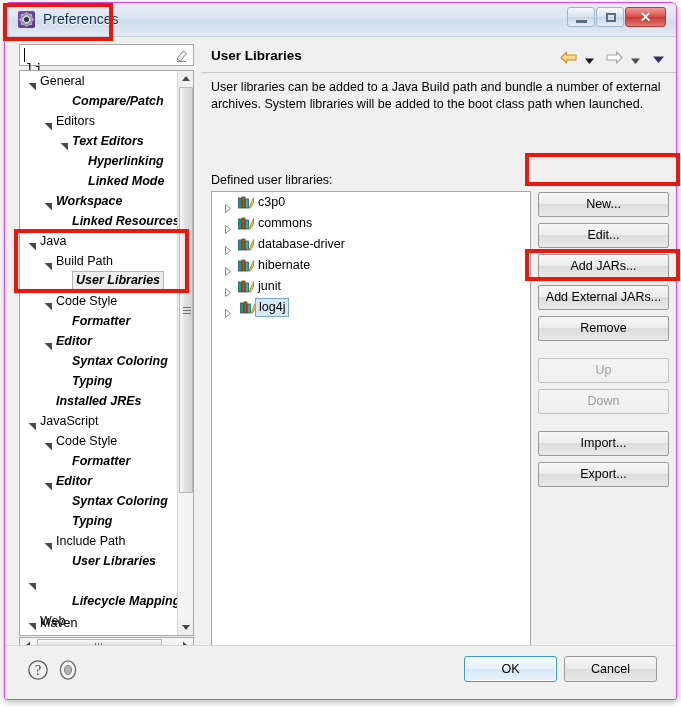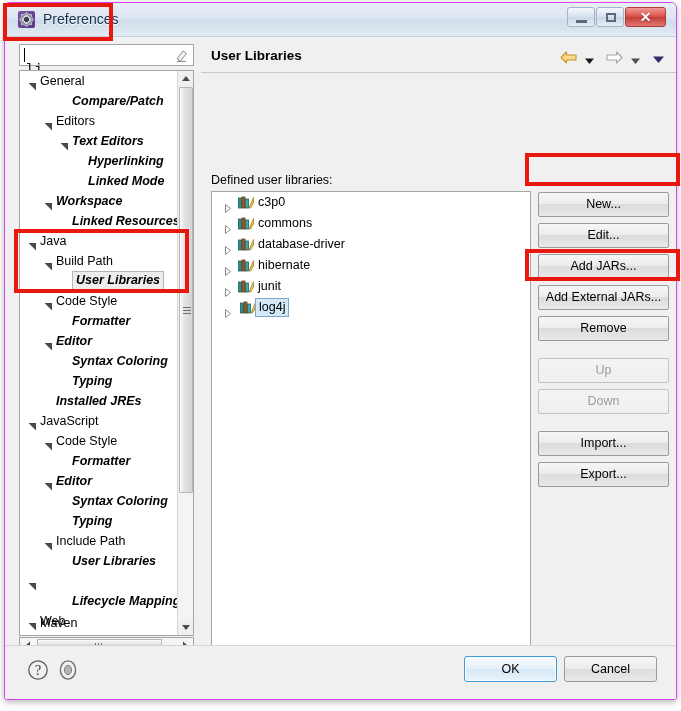--- a/index.html
+++ b/index.html
@@ -447,20 +447,21 @@
             </svg>
         </div>
 
         <div class="navwrap" style="left:451px;top:11px;">
           <svg width="13" height="9" viewBox="0 0 13 9">
               <path d="M1 1.5 L12 1.5 L6.5 8 Z" fill="#3b2a6b"></path>
             </svg>
         </div>
       </div>
 
+      <div id="pane-desc">User libraries can be added to a Java Build path and bundle a number of external archives. System libraries will be added to the boot class path when launched.</div>
       <div id="defined-label">Defined user libraries:</div>
 
       <div id="lib-list">
           <div class="lrow">
             <span class="ltwist"><svg width="8" height="9" viewBox="0 0 8 9">
                 <path d="M1.5 0.5 L6.5 4.5 L1.5 8.5 Z" fill="none" stroke="#8a8a8a" stroke-width="1"></path>
               </svg></span>
             <span class="licon"><svg width="16" height="15" viewBox="0 0 16 15">
                 <rect x="0.5" y="3" width="3" height="10" fill="#2e8b86" stroke="#1d5f5c" stroke-width="0.8"></rect>
                 <rect x="4" y="2" width="3" height="11" fill="#9a5a2b" stroke="#6b3d1c" stroke-width="0.8"></rect>

